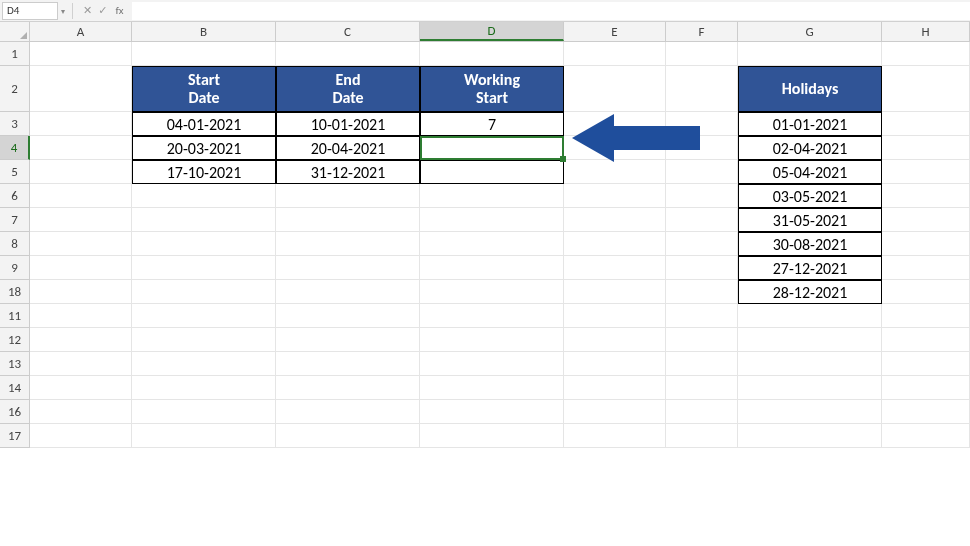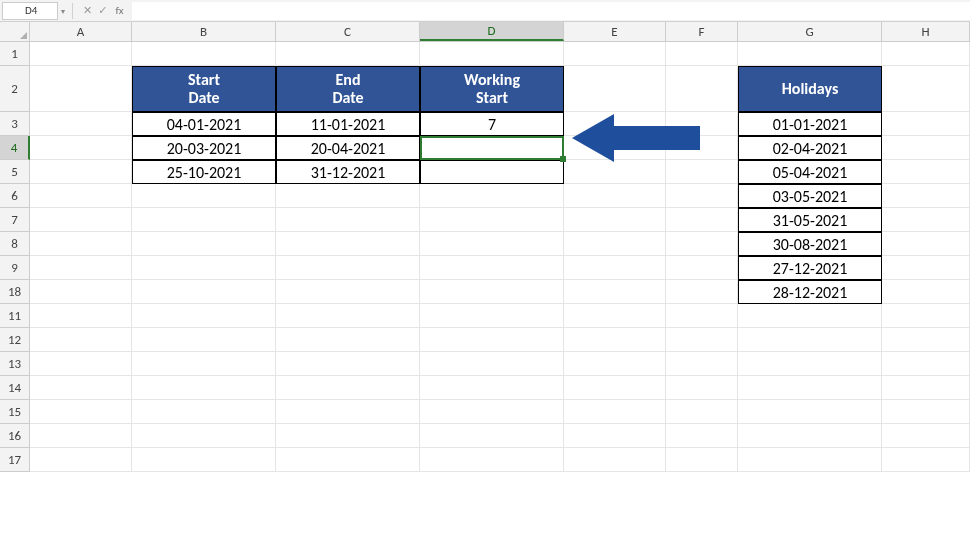--- a/index.html
+++ b/index.html
@@ -6,21 +6,21 @@
     body { font-family: Calibri, Arial, sans-serif; background: #fff; overflow: hidden; width: 970px; height: 546px; }
     
     
     .formula-bar-row {
       display: flex; align-items: center; height: 22px;
       background: #f3f3f3; border-bottom: 1px solid #d0d0d0;
       font-size: 11px; color: #555;
     }
     .name-box {
       width: 56px; height: 18px; background: #fff; border: 1px solid #ccc;
-      margin-left: 2px; padding: 0 22px; display: flex; align-items: center;
+      margin-left: 2px; padding: 0 4px; display: flex; align-items: center;
       font-size: 11px; color: #333;
     }
     .name-box-dd { width:10px;display:flex;align-items:center;justify-content:center;color:#888;font-size:8px; }
     .fb-divider { width:1px;height:16px;background:#d0d0d0;margin:0 4px; }
     .fb-icons { display:flex;gap:6px;align-items:center;color:#999;font-size:11px;padding:0 6px; }
     .fx-label { font-size: 11px; color:#777; padding: 0 2px; }
     .formula-input { flex:1;height:18px;background:#fff;border:none;padding:0 4px;font-size:12px; }
     
     
     .col-headers { display:flex; height: 20px; background:#f3f3f3; border-bottom:1px solid #ccc; }
@@ -143,21 +143,21 @@
     <div class="cell w-H h-double"></div>
   </div>
 
   <div class="row">
     <div class="row-header h-reg">3</div>
     <div class="cell w-A h-reg"></div>
     <div class="cell w-B h-reg data-cell">
         <span>04-01-2021</span>
       </div>
     <div class="cell w-C h-reg data-cell">
-        <span>11-01-2021</span>
+        <span>10-01-2021</span>
       </div>
     <div class="cell w-D h-reg data-cell">
         <span>7</span>
       </div>
     <div class="cell w-E h-reg"></div>
     <div class="cell w-F h-reg"></div>
     <div class="cell w-G h-reg data-cell">
         <span>01-01-2021</span>
       </div>
     <div class="cell w-H h-reg"></div>
@@ -180,21 +180,21 @@
     <div class="cell w-G h-reg data-cell">
         <span>02-04-2021</span>
       </div>
     <div class="cell w-H h-reg"></div>
   </div>
 
   <div class="row">
     <div class="row-header h-reg">5</div>
     <div class="cell w-A h-reg"></div>
     <div class="cell w-B h-reg data-cell">
-        <span>25-10-2021</span>
+        <span>17-10-2021</span>
       </div>
     <div class="cell w-C h-reg data-cell">
         <span>31-12-2021</span>
       </div>
     <div class="cell w-D h-reg data-cell">
         <span></span>
       </div>
     <div class="cell w-E h-reg"></div>
     <div class="cell w-F h-reg"></div>
     <div class="cell w-G h-reg data-cell">
@@ -297,31 +297,20 @@
       <div class="cell w-B h-reg"></div>
       <div class="cell w-C h-reg"></div>
       <div class="cell w-D h-reg"></div>
       <div class="cell w-E h-reg"></div>
       <div class="cell w-F h-reg"></div>
       <div class="cell w-G h-reg"></div>
       <div class="cell w-H h-reg"></div>
     </div>
   <div class="row">
       <div class="row-header h-reg">14</div>
-      <div class="cell w-A h-reg"></div>
-      <div class="cell w-B h-reg"></div>
-      <div class="cell w-C h-reg"></div>
-      <div class="cell w-D h-reg"></div>
-      <div class="cell w-E h-reg"></div>
-      <div class="cell w-F h-reg"></div>
-      <div class="cell w-G h-reg"></div>
-      <div class="cell w-H h-reg"></div>
-    </div>
-  <div class="row">
-      <div class="row-header h-reg">15</div>
       <div class="cell w-A h-reg"></div>
       <div class="cell w-B h-reg"></div>
       <div class="cell w-C h-reg"></div>
       <div class="cell w-D h-reg"></div>
       <div class="cell w-E h-reg"></div>
       <div class="cell w-F h-reg"></div>
       <div class="cell w-G h-reg"></div>
       <div class="cell w-H h-reg"></div>
     </div>
   <div class="row">

